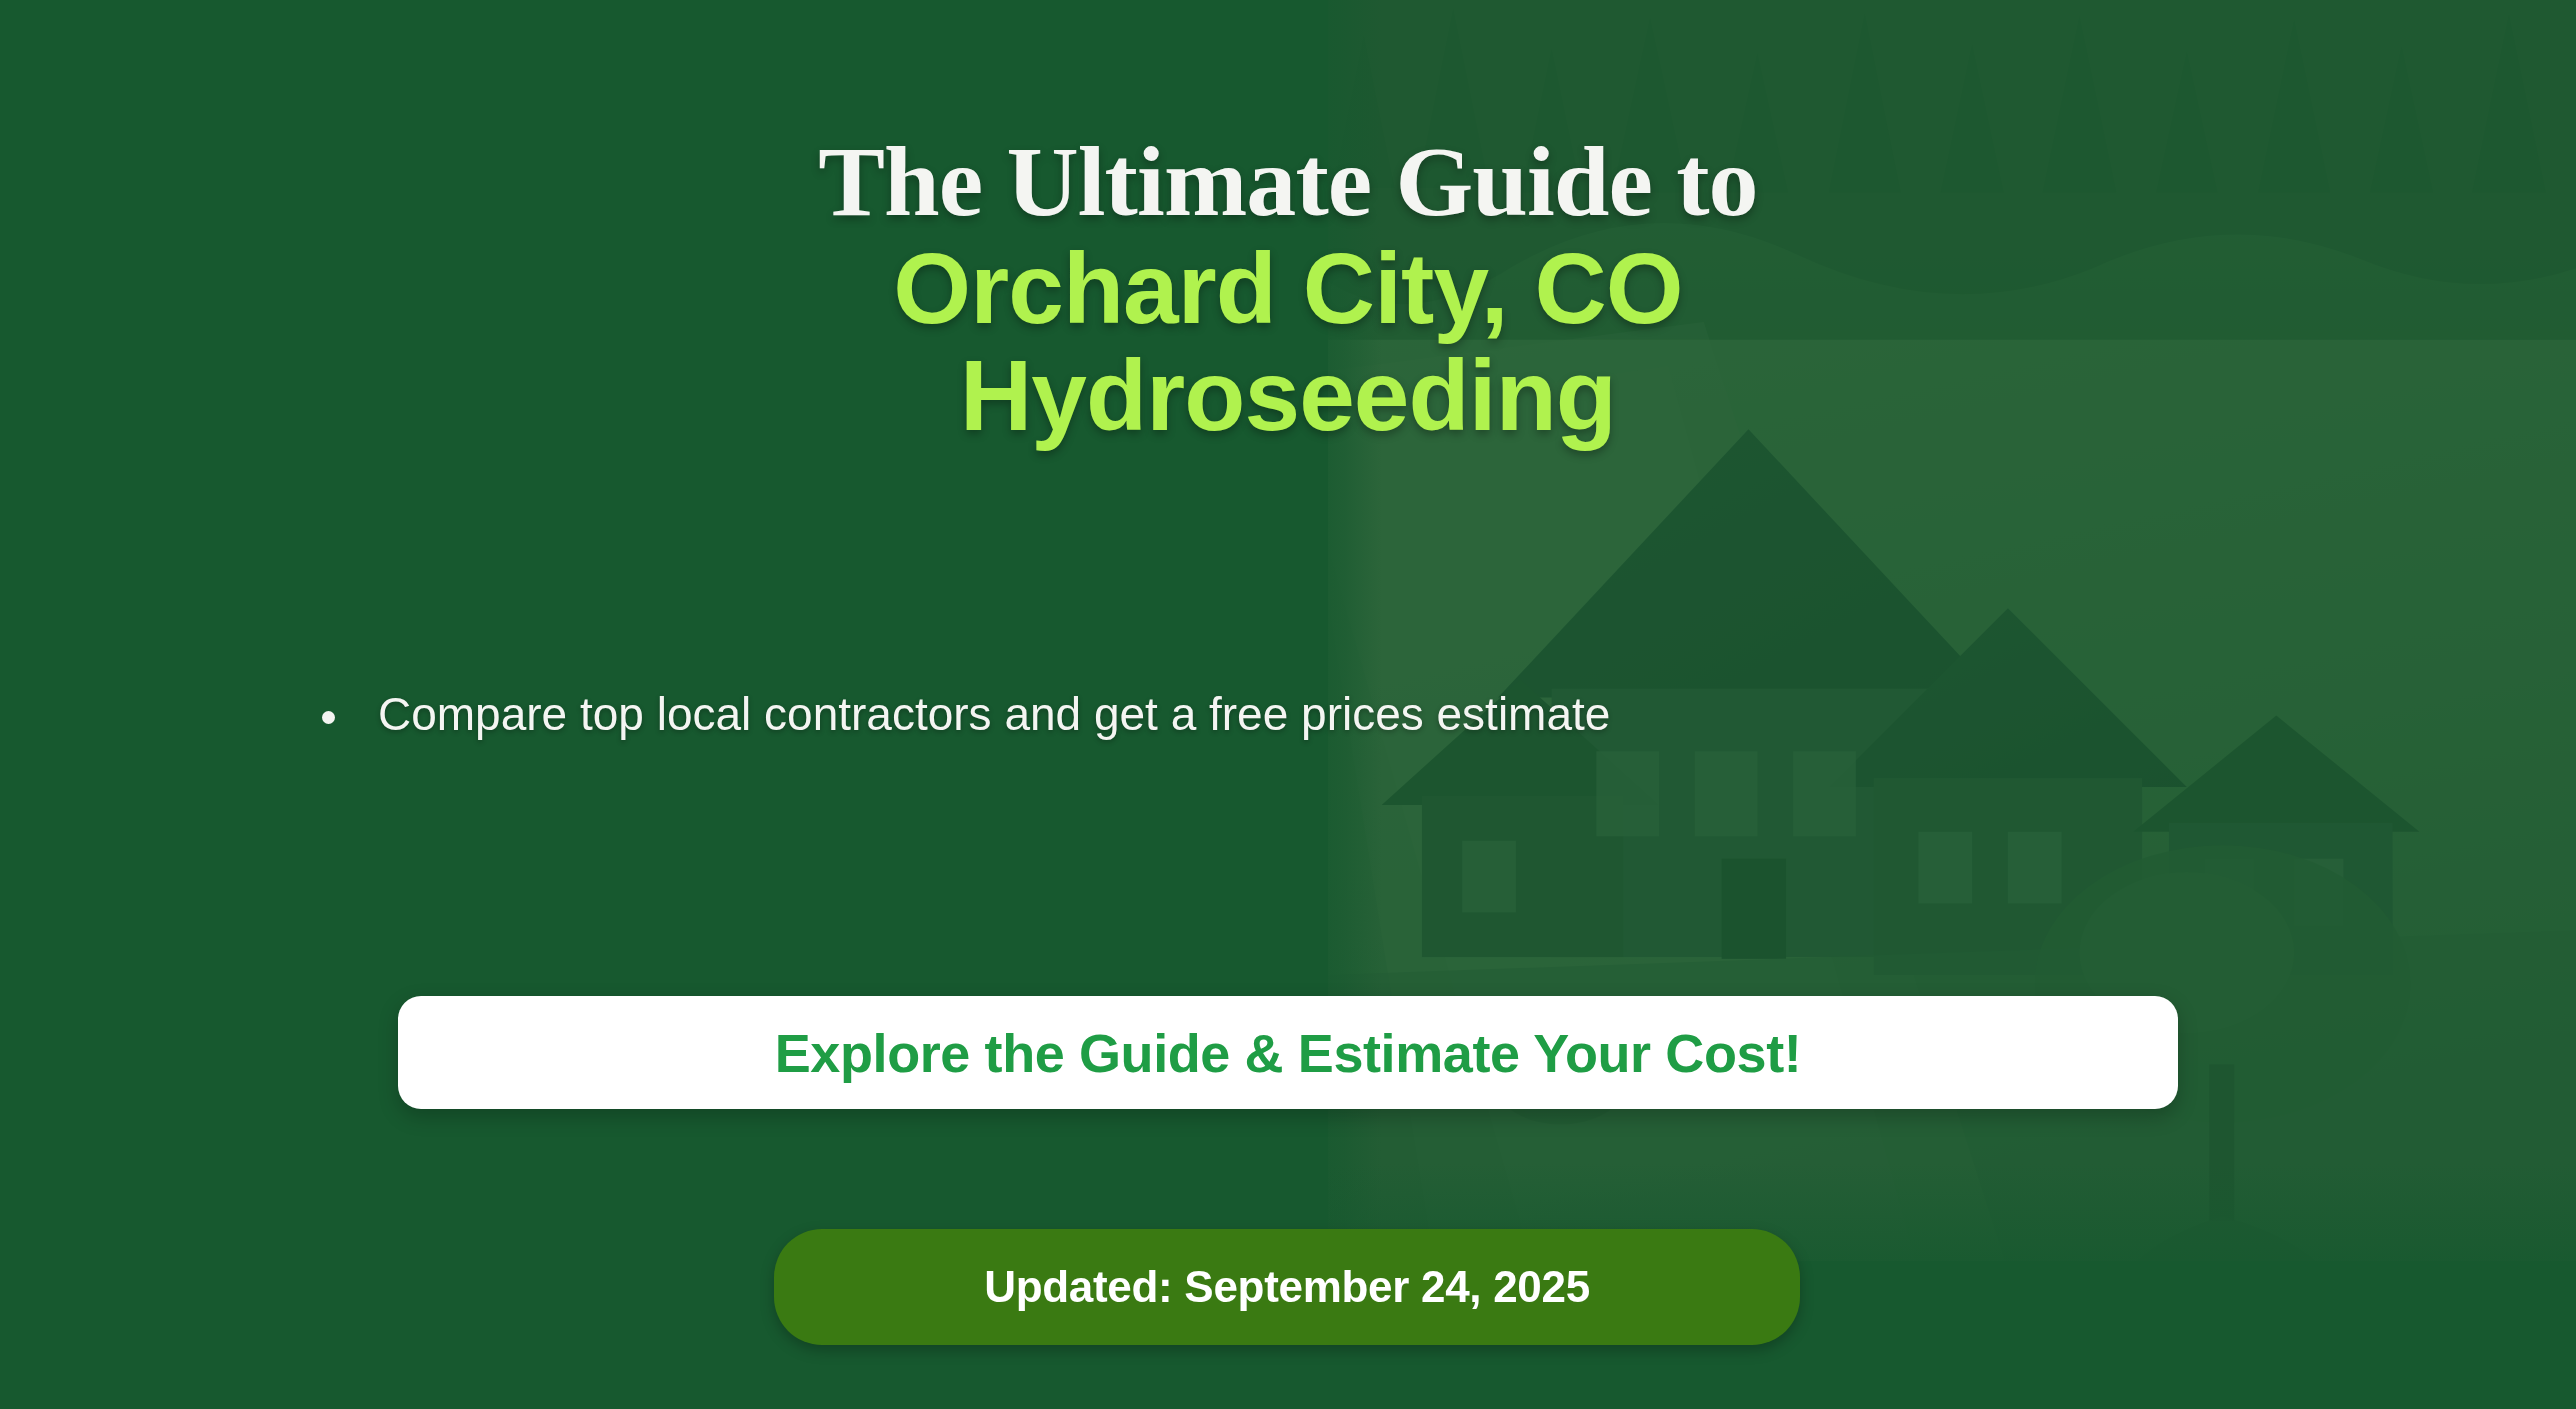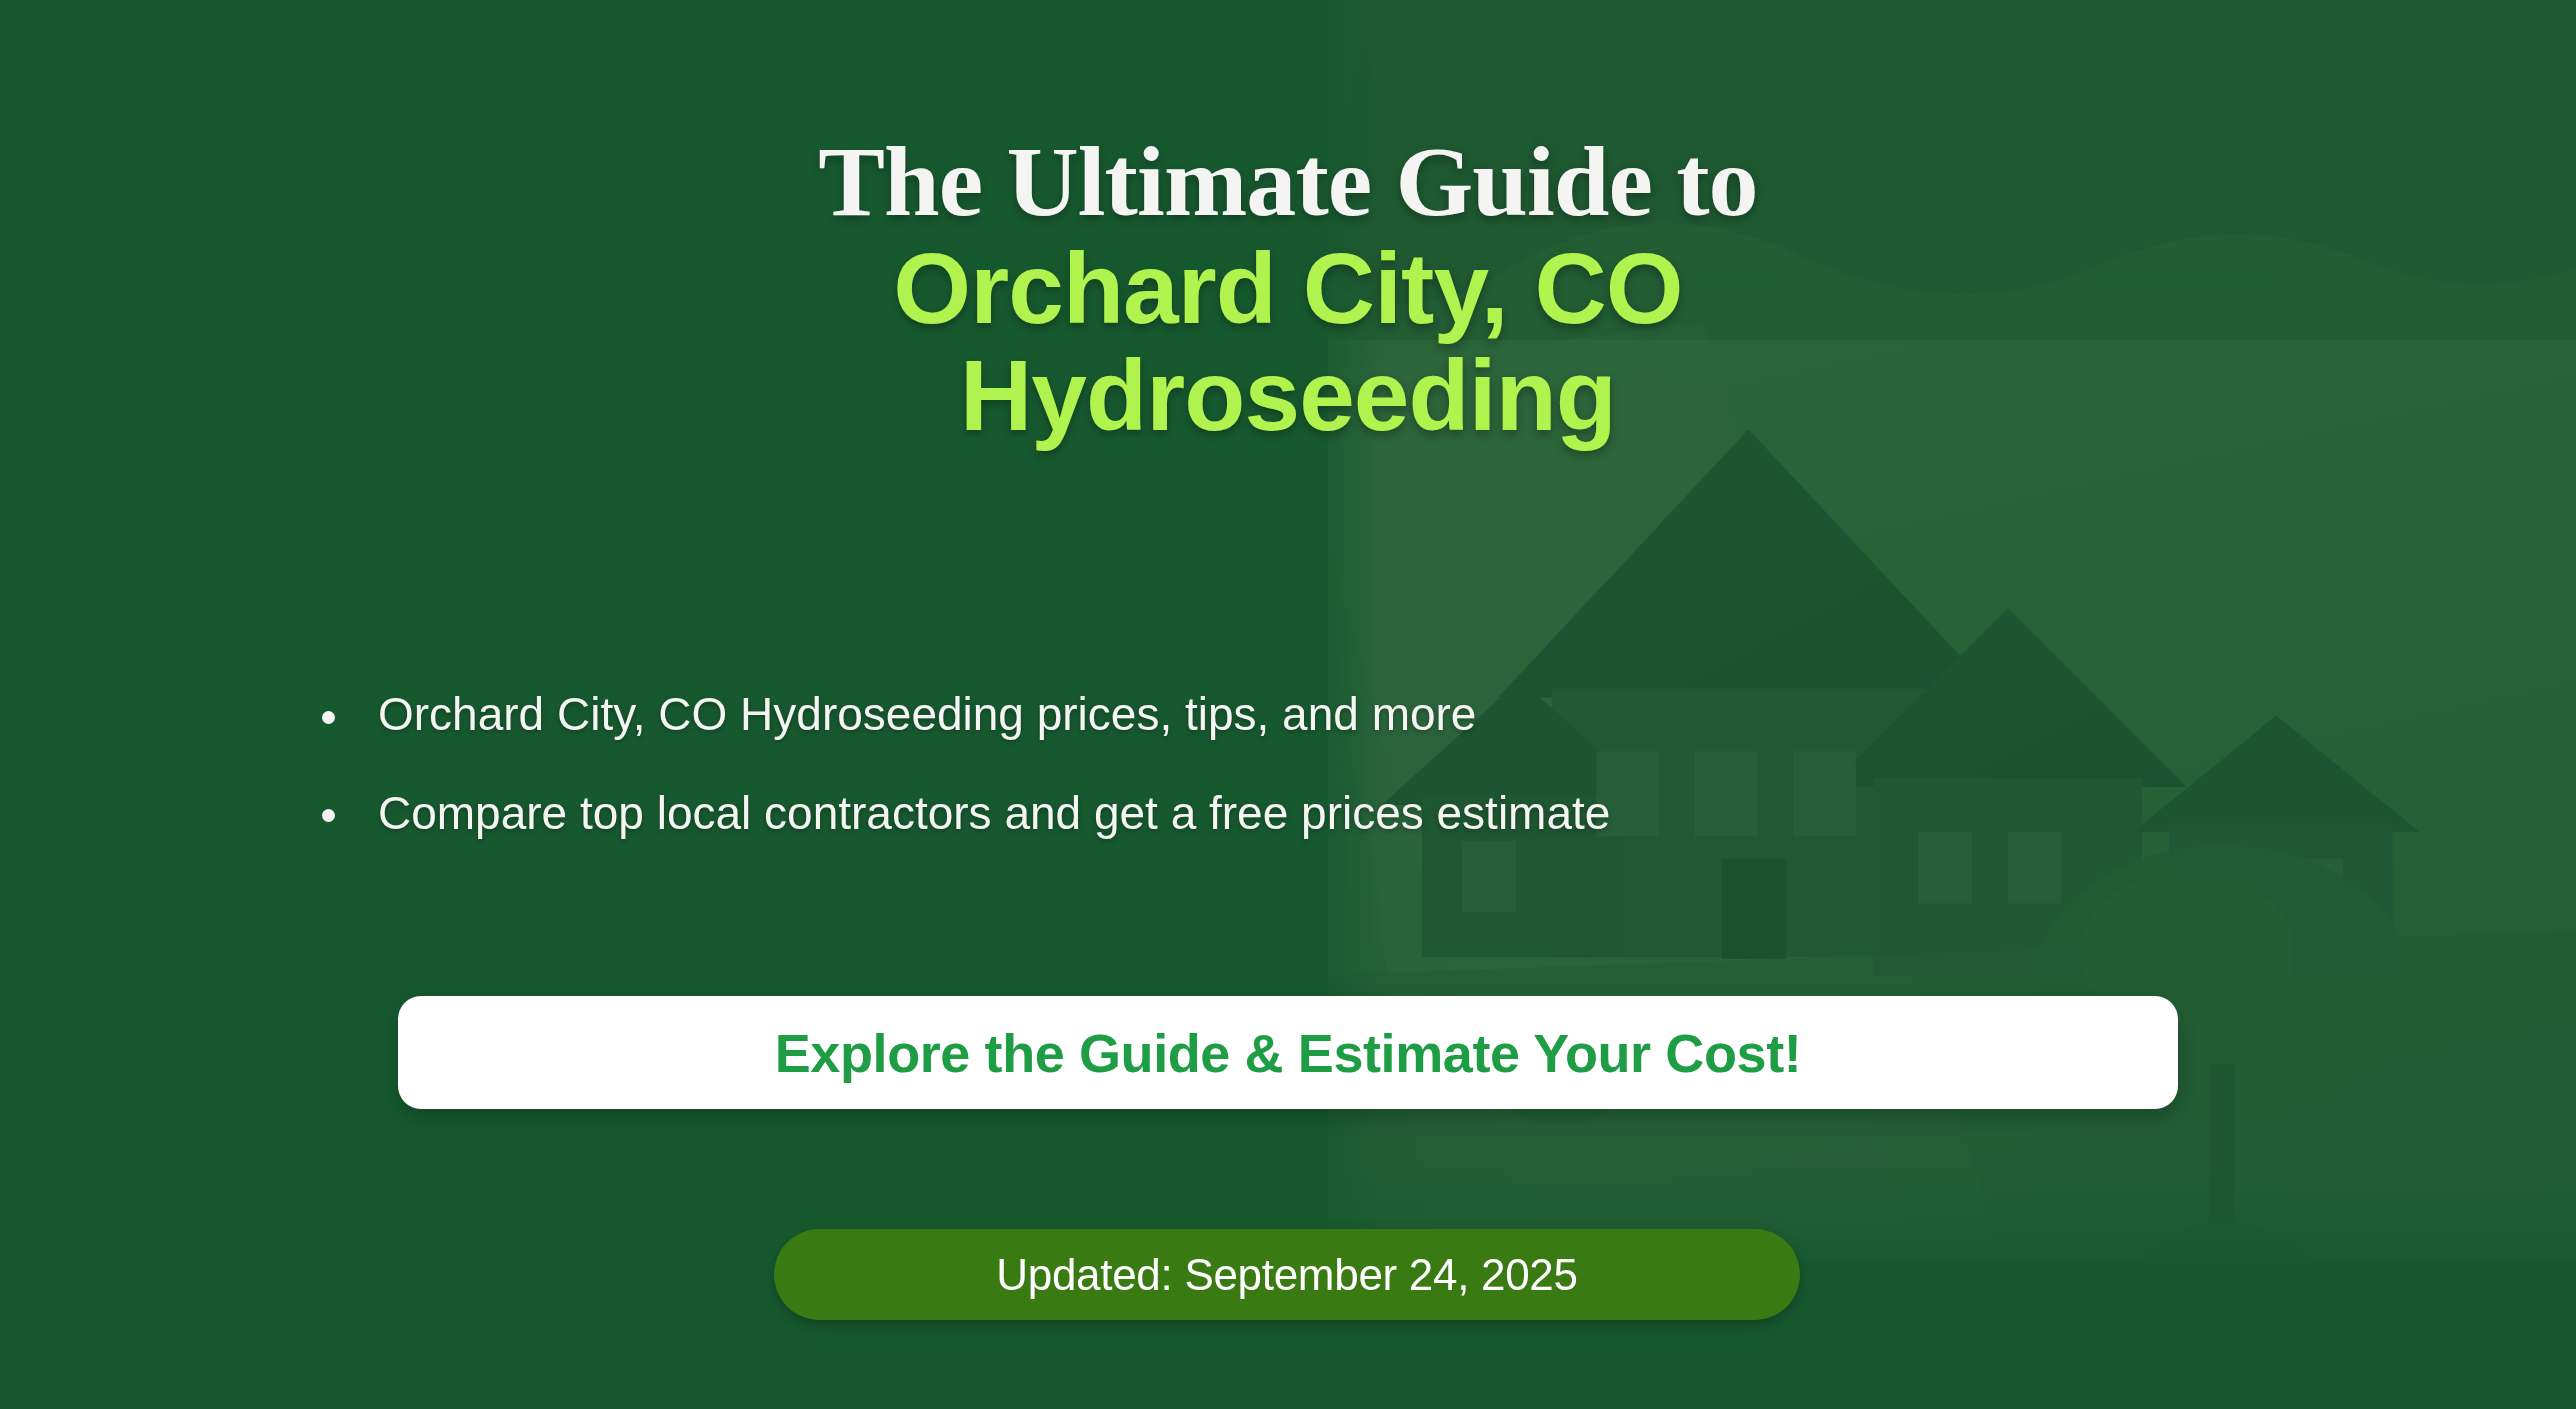--- a/index.html
+++ b/index.html
@@ -140,26 +140,26 @@
     align-items: center;
     justify-content: center;
     padding: 0;
   }
 
   .updated-badge {
     position: absolute;
     left: 774px;
     top: 1229px;
     width: 1026px;
-    height: 91px;
+    height: 116px;
     background: #3a7a12;
     border-radius: 48px;
     color: #ffffff;
     font-size: 44px;
-    font-weight: 400;
+    font-weight: 700;
     display: flex;
     align-items: center;
     justify-content: center;
     box-shadow: 0 5.4px 14.3px rgba(0, 0, 0, 0.25);
     letter-spacing: -0.3px;
   }
 </style>
 </head>
 <body>
 
@@ -251,24 +251,20 @@
 
     <h1 class="headline">
       <span class="line-1">The Ultimate Guide to</span>
       <span class="accent">Orchard City, CO</span>
       <span class="accent">Hydroseeding</span>
     </h1>
 
     <ul class="bullets">
       <li>
         <span class="bullet-dot"></span>
-        <span>Orchard City, CO Hydroseeding prices, tips, and more</span>
-      </li>
-      <li>
-        <span class="bullet-dot"></span>
         <span>Compare top local contractors and get a free prices estimate</span>
       </li>
     </ul>
 
     <button class="cta-button">
       <span>Explore the Guide &amp; Estimate Your Cost!</span>
     </button>
 
     <div class="updated-badge">
       <span>Updated: September 24, 2025</span>

